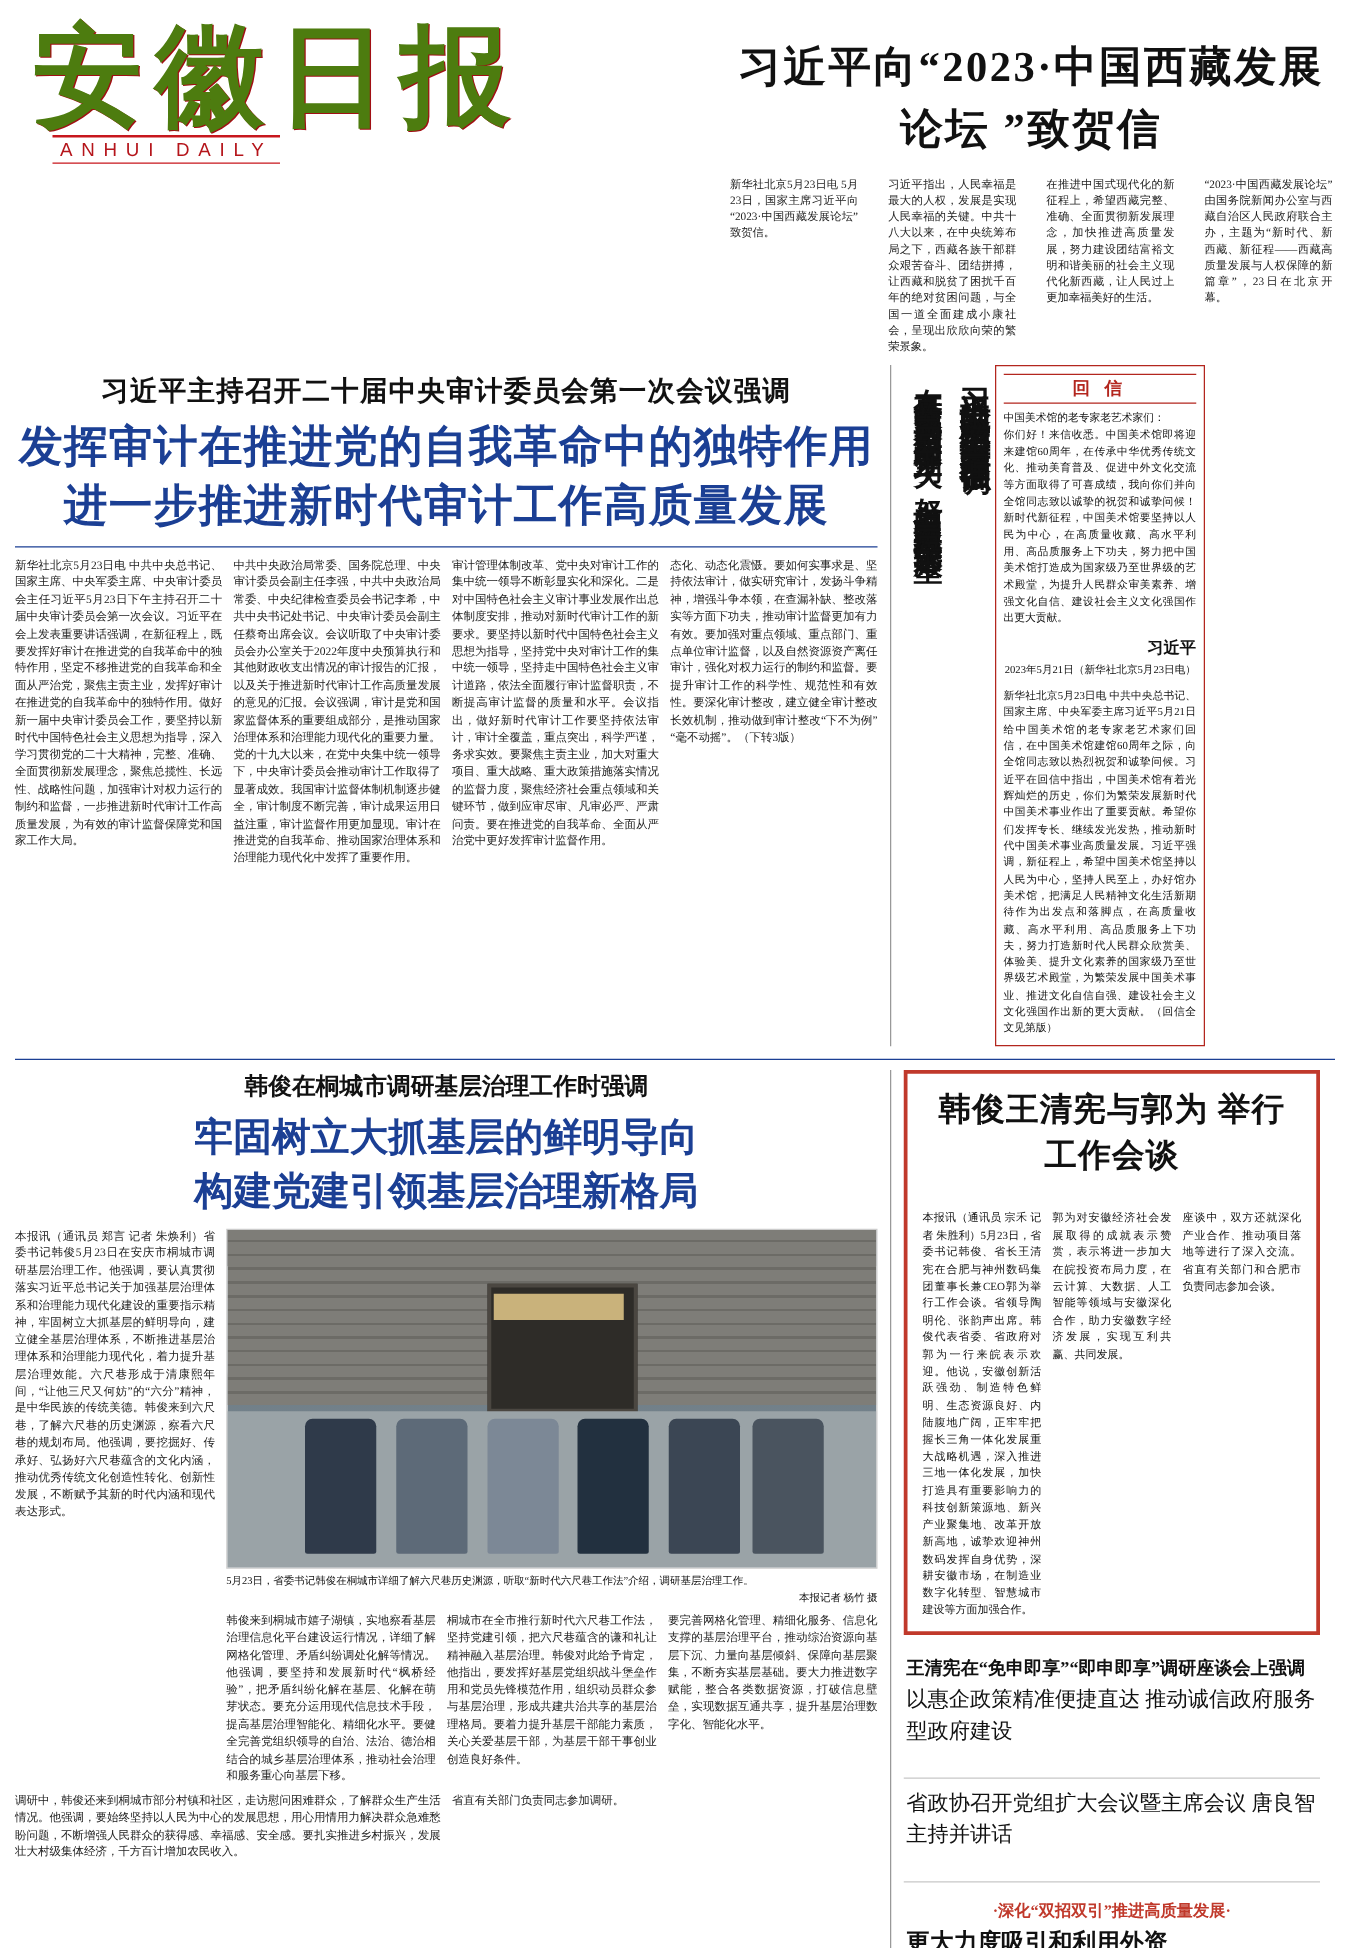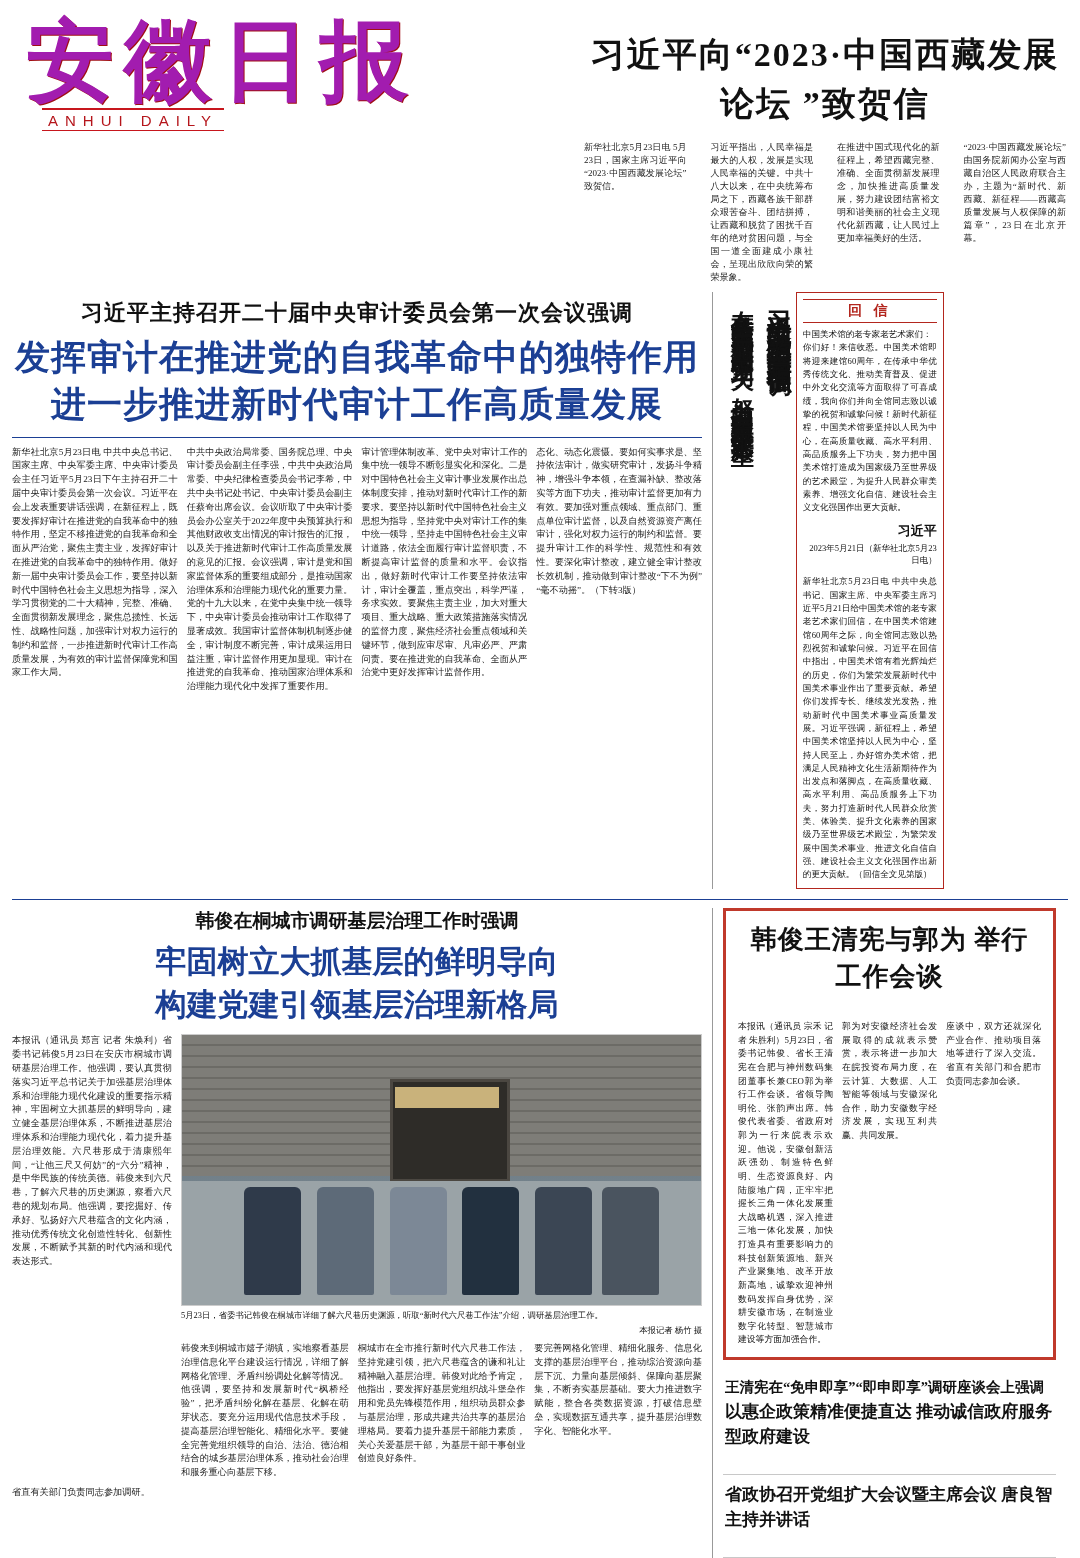--- a/index.html
+++ b/index.html
@@ -10,21 +10,21 @@
   }
   .page{width:1080px;position:relative;padding:0 0 10px 0;box-sizing:border-box;}
 
   
   .masthead{display:flex;padding:8px 14px 0 14px;box-sizing:border-box;}
   .mast-left{width:560px;}
   .logo{
     font-family:"DejaVu Serif", serif;
     font-size:88px;
     font-weight:bold;
-    color:#a21caf;
+    color:#4d7c0f;
     letter-spacing:10px;
     line-height:1.05;
     margin:6px 0 0 12px;
     text-shadow:1px 1px 0 #a10f14;
   }
   .logo-en{
     margin:2px 0 0 14px;
     font-family:"Liberation Sans", sans-serif;
     font-size:15px;
     letter-spacing:7px;
@@ -84,21 +84,21 @@
 
   .top-right{width:344px;border-left:1px solid #999;padding-left:10px;box-sizing:border-box;display:flex;}
   .vtitle-block{display:flex;flex-direction:row-reverse;}
   .vtitle{
     writing-mode:vertical-rl;
     text-orientation:upright;
     font-size:25px;font-weight:bold;line-height:1.35;letter-spacing:3px;
     height:430px;margin-left:4px;
   }
   .vtitle.sub{font-size:23px;color:#111;}
-  .reply-box{width:148px;border:1px solid #b3261e;padding:6px;box-sizing:border-box;}
+  .reply-box{width:168px;border:1px solid #b3261e;padding:6px;box-sizing:border-box;}
   .reply-label{
     text-align:center;color:#b3261e;font-weight:bold;font-size:14px;letter-spacing:4px;
     border-top:1px solid #b3261e;border-bottom:1px solid #b3261e;padding:2px 0;margin-bottom:5px;
   }
   .reply-text{font-size:8.6px;line-height:1.55;text-align:justify;}
   .reply-sign{text-align:right;font-size:13px;font-weight:bold;margin-top:8px;}
   .reply-date{text-align:right;font-size:8.5px;margin-top:3px;}
   .reply-news{font-size:8.6px;line-height:1.55;text-align:justify;margin-top:8px;}
 
   
@@ -125,21 +125,21 @@
 
   .mid-right{width:344px;border-left:1px solid #999;padding-left:10px;box-sizing:border-box;}
   .red-box{border:3px solid #c0392b;padding:10px 12px;box-sizing:border-box;}
   .red-box-title{text-align:center;font-size:26px;font-weight:bold;line-height:1.45;letter-spacing:1px;}
   .red-box-body{display:flex;gap:9px;margin-top:24px;font-size:8.8px;line-height:1.55;text-align:justify;}
   .red-box-body .c{flex:1;}
 
   .digest{margin-top:10px;}
   .digest .item{border-bottom:1px solid #c8c8c8;padding:7px 2px 24px 2px;}
   .digest .t1{font-size:14.5px;line-height:1.5;font-weight:bold;}
-  .digest .t2{font-size:17px;line-height:1.5;font-weight:bold;}
+  .digest .t2{font-size:17px;line-height:1.5;font-weight:normal;}
   .digest .red-line{color:#c0392b;font-size:13px;font-weight:bold;text-align:center;margin:7px 0 3px 0;}
   .digest .big{font-size:19px;font-weight:bold;line-height:1.5;}
   .pageno{text-align:right;font-size:11px;color:#333;margin-top:6px;}
 </style>
 </head>
 <body>
 
 <div class="page">
 
   <div class="masthead">
@@ -216,20 +216,21 @@
           <div class="photo-cap">5月23日，省委书记韩俊在桐城市详细了解六尺巷历史渊源，听取“新时代六尺巷工作法”介绍，调研基层治理工作。</div>
           <div class="photo-cred">本报记者 杨竹 摄</div>
           <div style="display:flex;gap:9px;margin-top:6px;">
             <div class="mid-col" style="flex:1;">韩俊来到桐城市嬉子湖镇，实地察看基层治理信息化平台建设运行情况，详细了解网格化管理、矛盾纠纷调处化解等情况。他强调，要坚持和发展新时代“枫桥经验”，把矛盾纠纷化解在基层、化解在萌芽状态。要充分运用现代信息技术手段，提高基层治理智能化、精细化水平。要健全完善党组织领导的自治、法治、德治相结合的城乡基层治理体系，推动社会治理和服务重心向基层下移。</div>
             <div class="mid-col" style="flex:1;">桐城市在全市推行新时代六尺巷工作法，坚持党建引领，把六尺巷蕴含的谦和礼让精神融入基层治理。韩俊对此给予肯定，他指出，要发挥好基层党组织战斗堡垒作用和党员先锋模范作用，组织动员群众参与基层治理，形成共建共治共享的基层治理格局。要着力提升基层干部能力素质，关心关爱基层干部，为基层干部干事创业创造良好条件。</div>
             <div class="mid-col" style="flex:1;">要完善网格化管理、精细化服务、信息化支撑的基层治理平台，推动综治资源向基层下沉、力量向基层倾斜、保障向基层聚集，不断夯实基层基础。要大力推进数字赋能，整合各类数据资源，打破信息壁垒，实现数据互通共享，提升基层治理数字化、智能化水平。</div>
           </div>
         </div>
       </div>
       <div style="display:flex;gap:9px;margin-top:6px;">
+        <div class="mid-col" style="flex:1;">调研中，韩俊还来到桐城市部分村镇和社区，走访慰问困难群众，了解群众生产生活情况。他强调，要始终坚持以人民为中心的发展思想，用心用情用力解决群众急难愁盼问题，不断增强人民群众的获得感、幸福感、安全感。要扎实推进乡村振兴，发展壮大村级集体经济，千方百计增加农民收入。</div>
         <div class="mid-col" style="flex:1;">省直有关部门负责同志参加调研。</div>
       </div>
     </div>
 
     <div class="mid-right">
       <div class="red-box">
         <div class="red-box-title">韩俊王清宪与郭为 举行工作会谈</div>
         <div class="red-box-body">
           <div class="c">本报讯（通讯员 宗禾 记者 朱胜利）5月23日，省委书记韩俊、省长王清宪在合肥与神州数码集团董事长兼CEO郭为举行工作会谈。省领导陶明伦、张韵声出席。韩俊代表省委、省政府对郭为一行来皖表示欢迎。他说，安徽创新活跃强劲、制造特色鲜明、生态资源良好、内陆腹地广阔，正牢牢把握长三角一体化发展重大战略机遇，深入推进三地一体化发展，加快打造具有重要影响力的科技创新策源地、新兴产业聚集地、改革开放新高地，诚挚欢迎神州数码发挥自身优势，深耕安徽市场，在制造业数字化转型、智慧城市建设等方面加强合作。</div>
           <div class="c">郭为对安徽经济社会发展取得的成就表示赞赏，表示将进一步加大在皖投资布局力度，在云计算、大数据、人工智能等领域与安徽深化合作，助力安徽数字经济发展，实现互利共赢、共同发展。</div>

